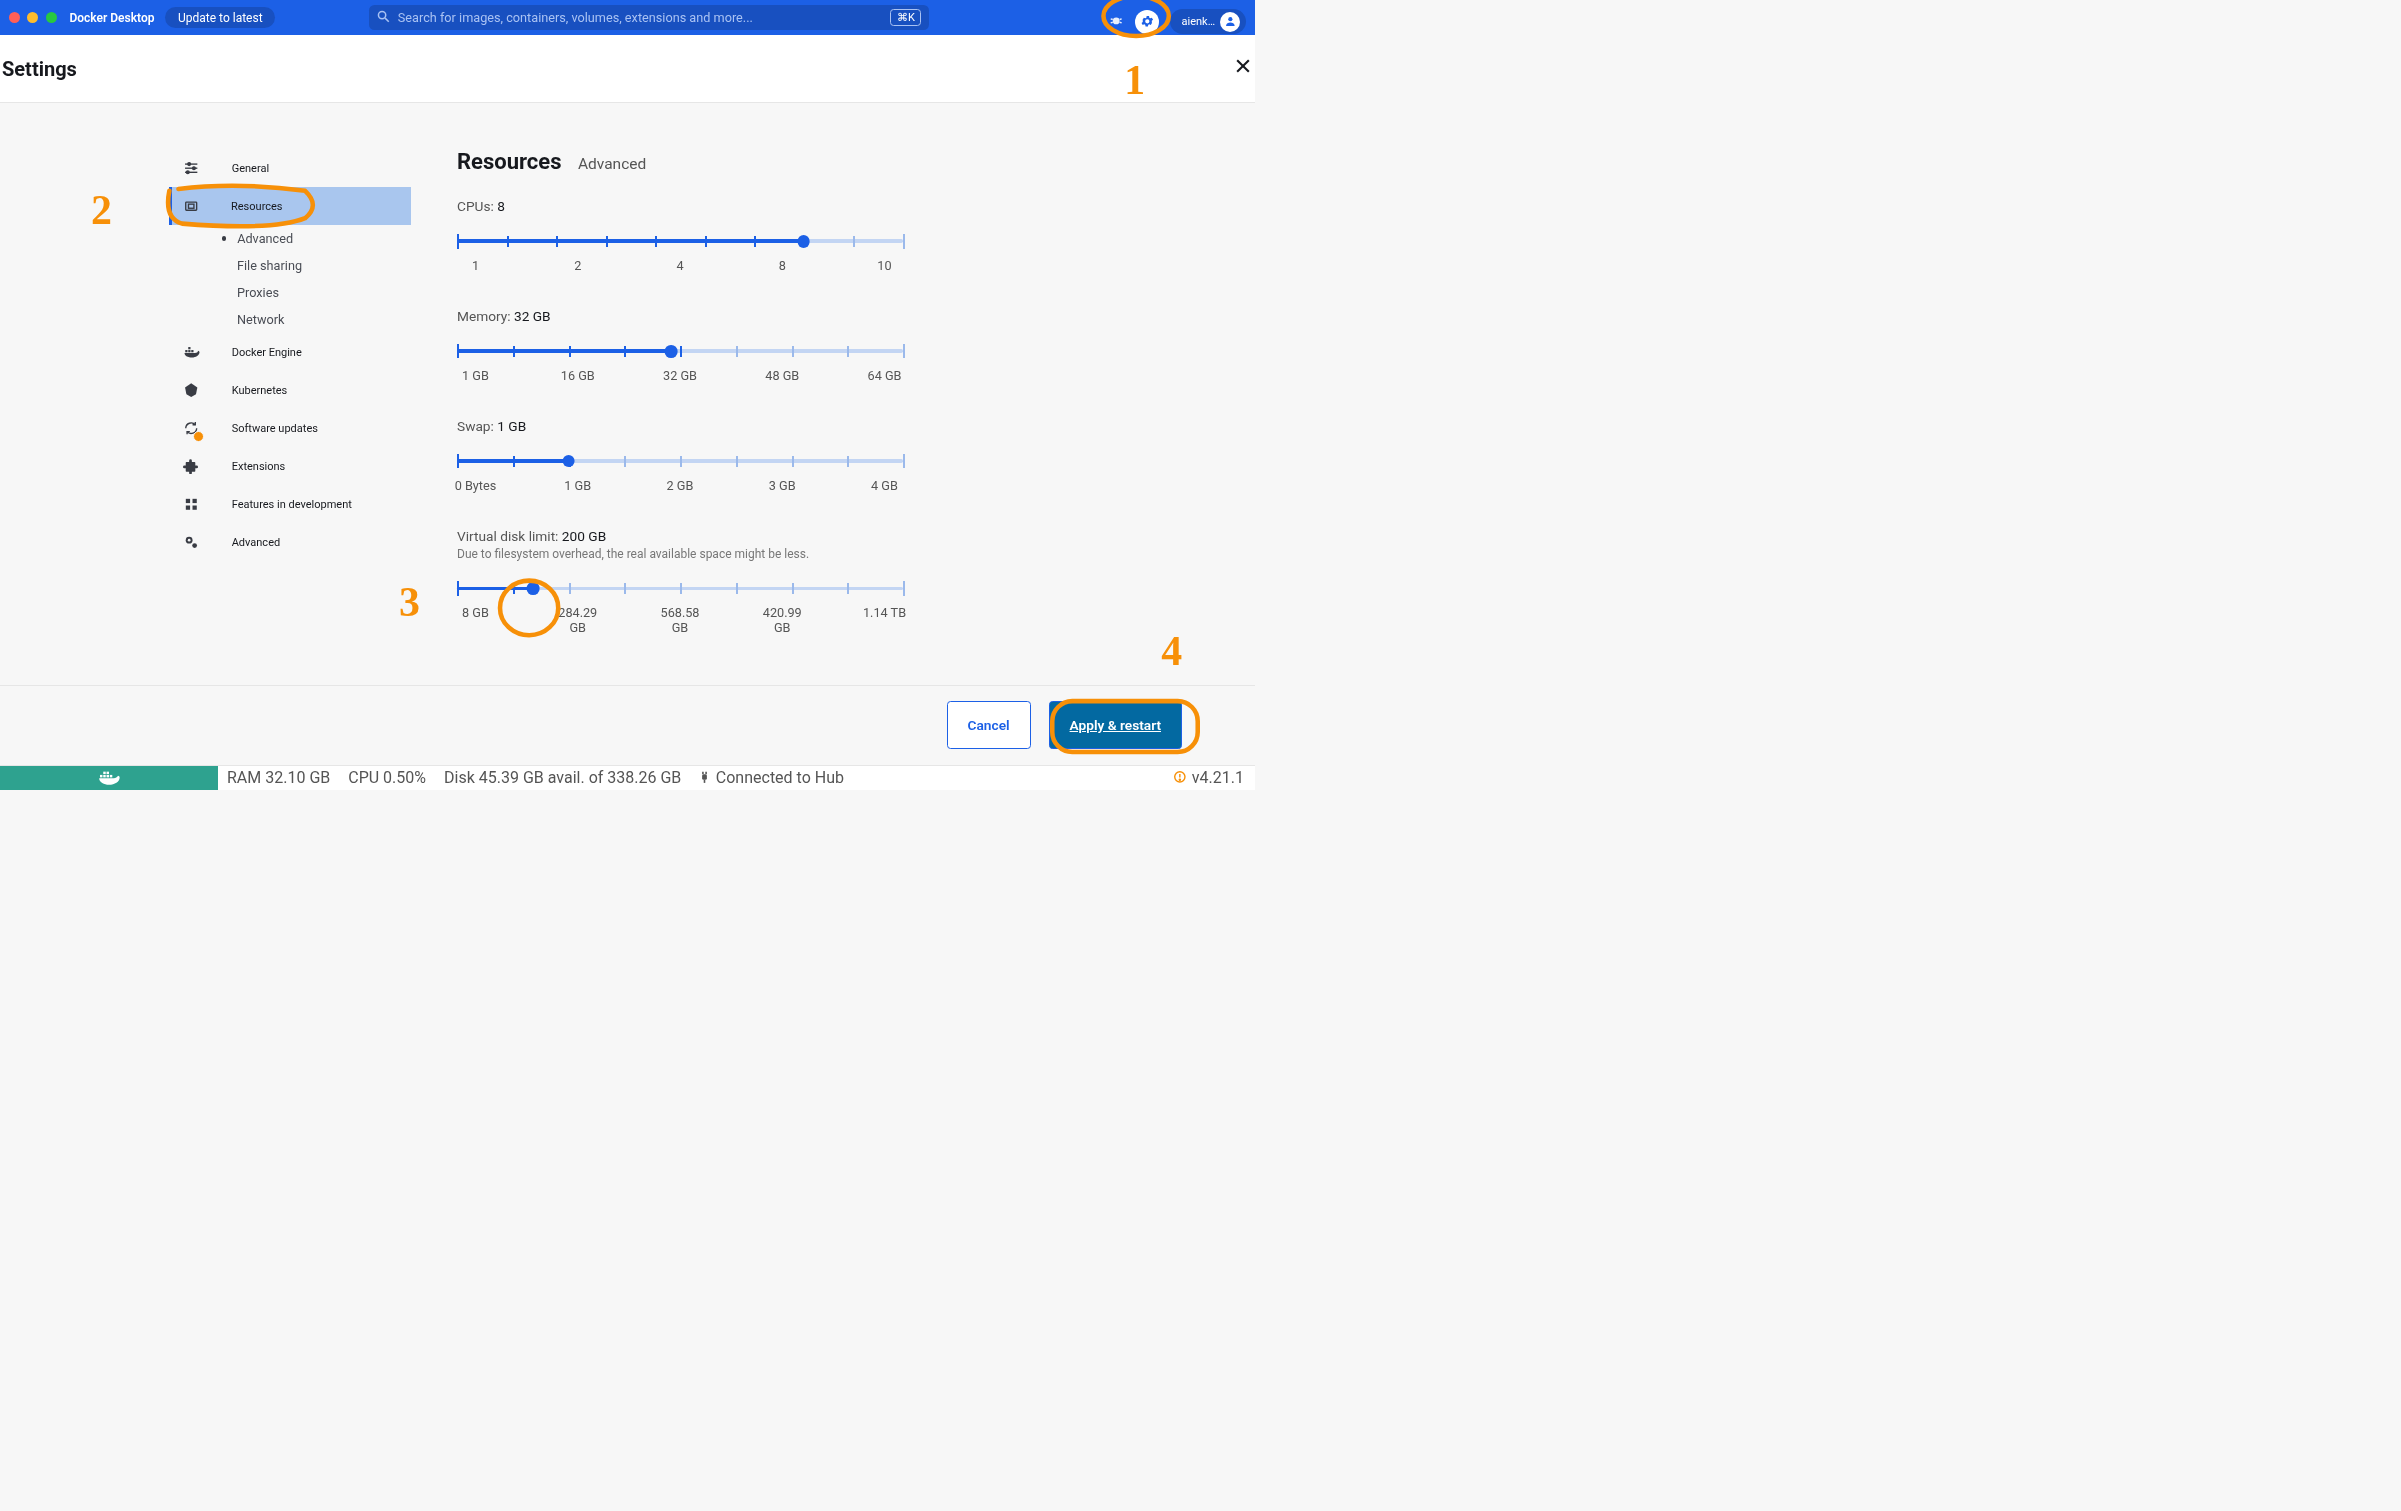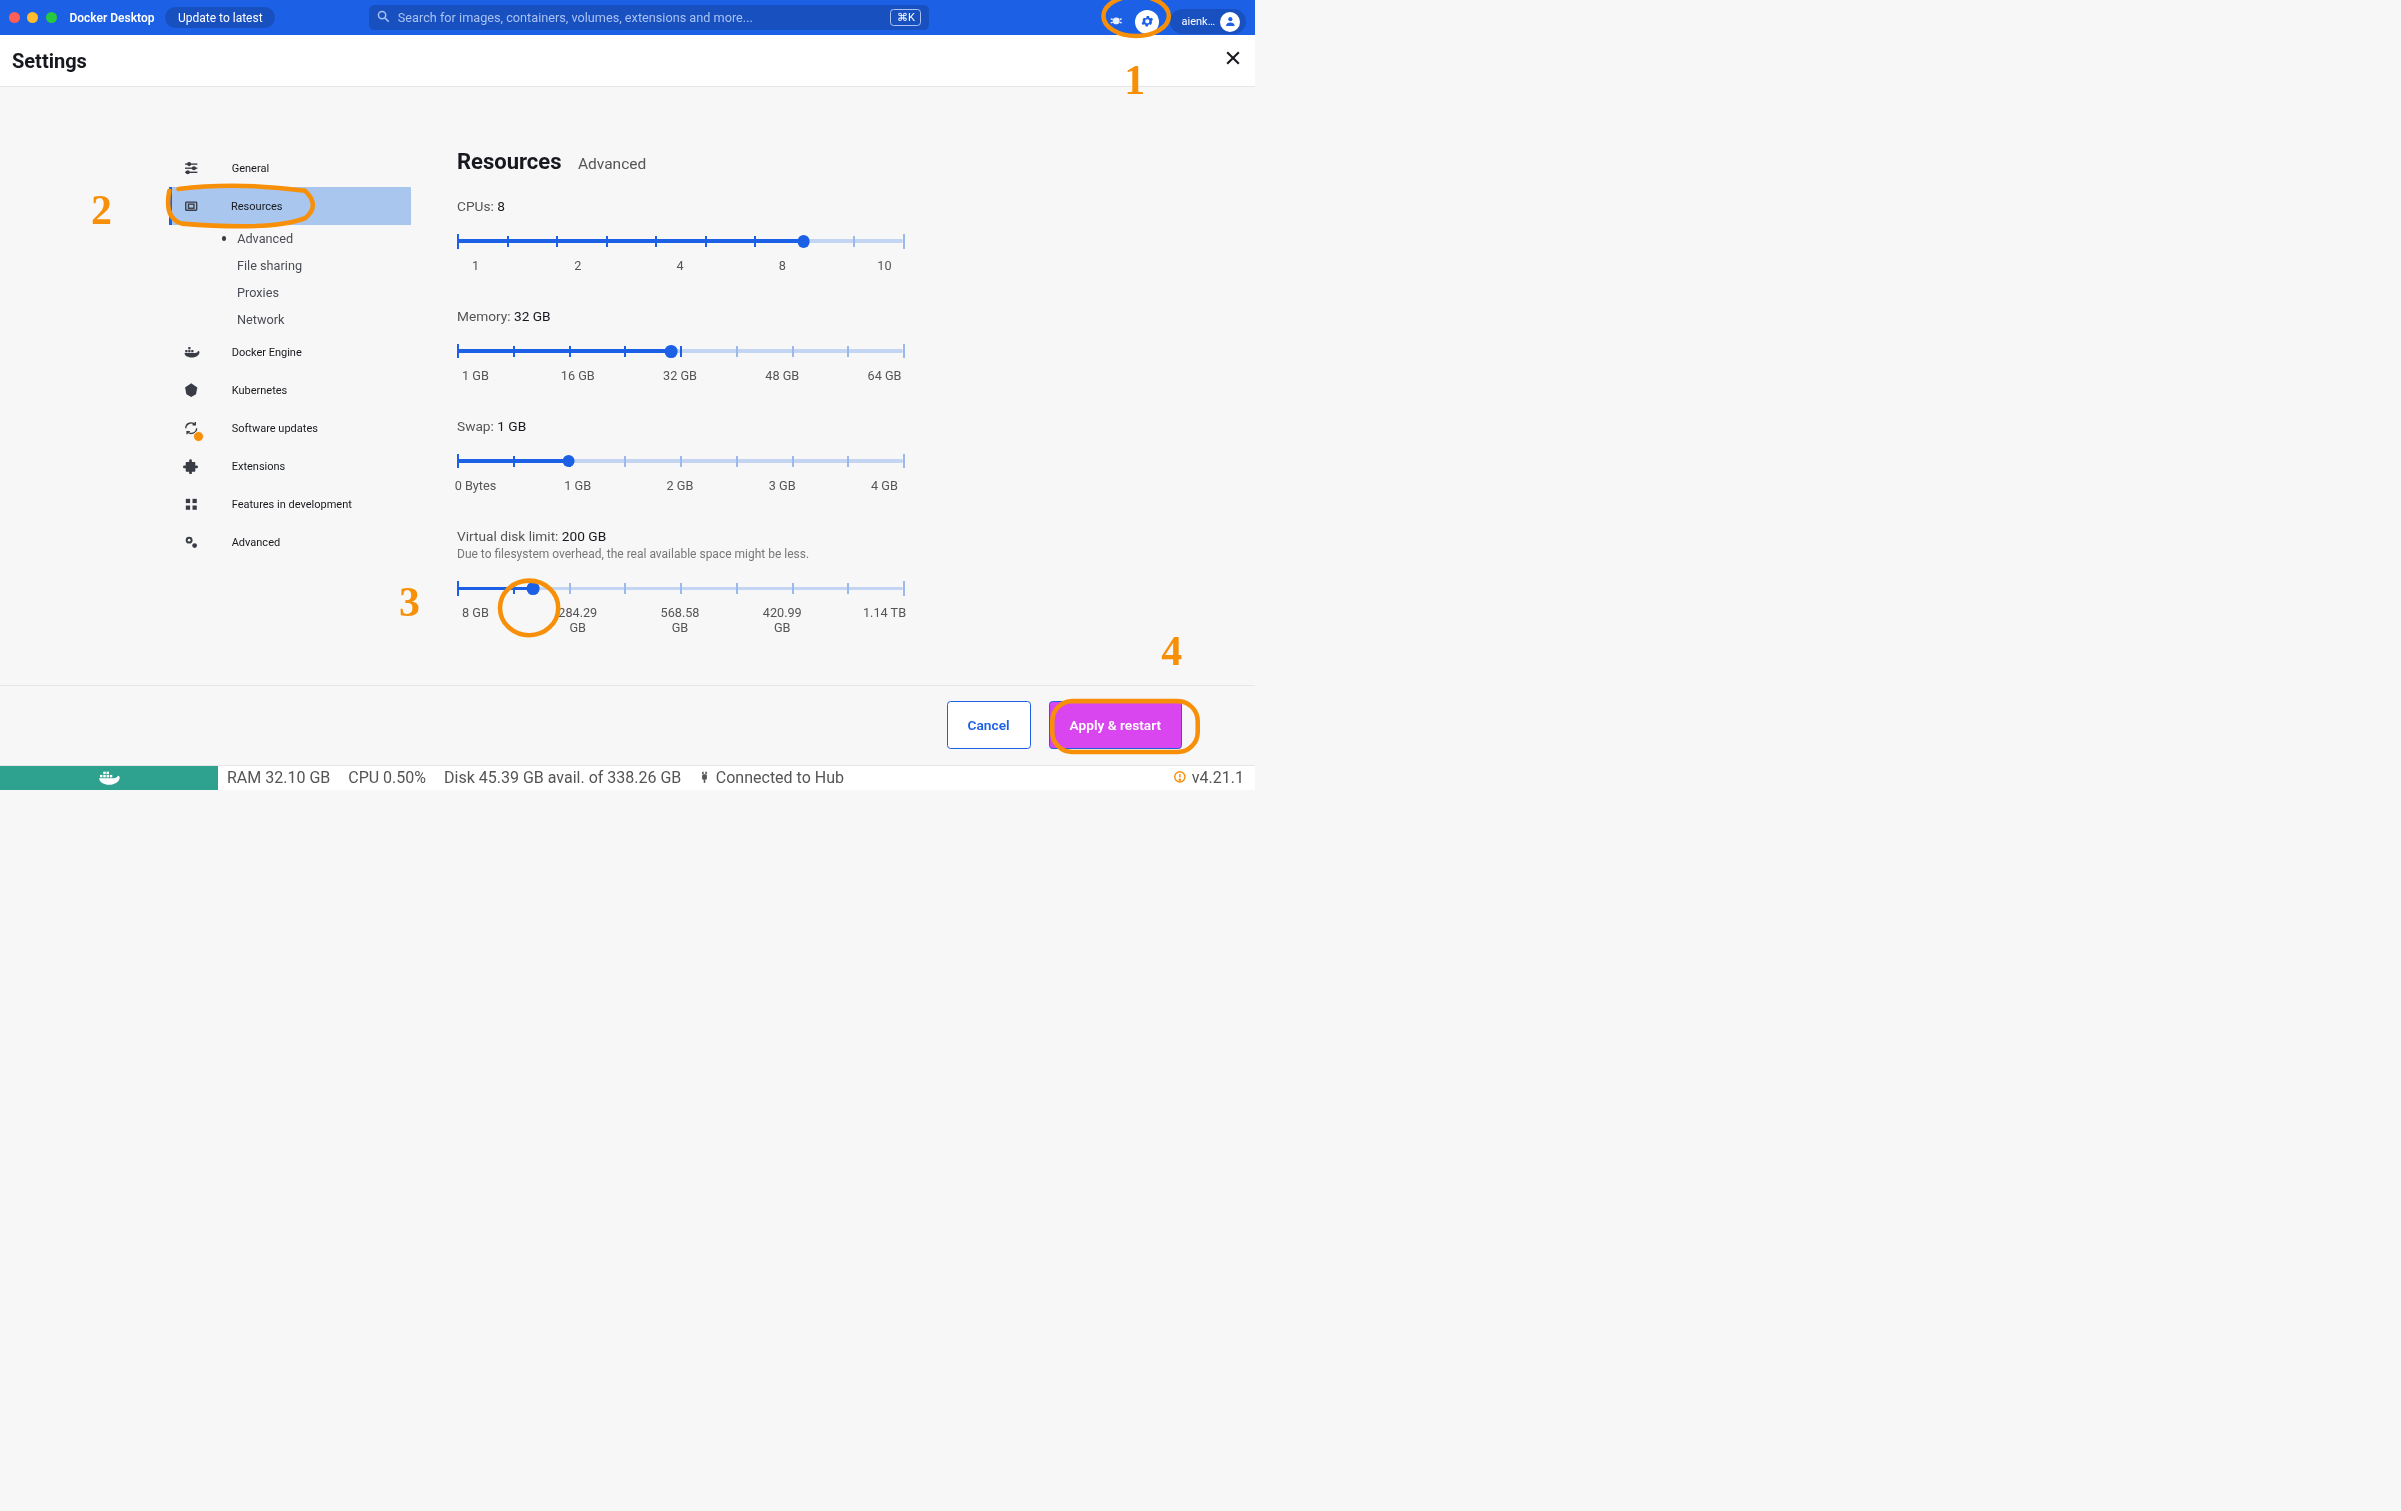--- a/index.html
+++ b/index.html
@@ -62,26 +62,26 @@
 .topright { display: flex; align-items: center; gap: 11px; margin-left: auto; margin-top: 8px; }
 .gear-circle {
   width: 24px; height: 24px; background: #fff; border-radius: 50%;
   display: flex; align-items: center; justify-content: center; color: #1c60e6;
 }
 .userchip { background: #1850c0; border-radius: 14.6px; padding: 2.7px 5.5px 2.7px 11px; display: flex; align-items: center; gap: 5.5px; font-size: 11px; }
 .avatar-circle { width: 20px; height: 20px; border-radius: 50%; background: #fff; display: flex; align-items: center; justify-content: center; color: #1c60e6; }
 
 
 .settings-header {
-  height: 52px;
+  height: 68px;
   background: #fff;
   border-bottom: 0.9px solid #e6e6e6;
   display: flex;
   align-items: center;
-  padding: 0 12px;
+  padding: 0 2px;
 }
 .settings-header h1 { font-size: 20px; font-weight: 700; flex: 1; }
 .close-x { font-size: 22px; cursor: pointer; color: #17191e; }
 
 
 .main {
   position: absolute;
   top: 103px;
   left: 0; right: 0;
   bottom: 106px;
@@ -170,21 +170,21 @@
   height: 48px;
   padding: 0 20px;
   border-radius: 3.6px;
   font-size: 13.7px;
   font-weight: 600;
   cursor: pointer;
   border: 1.4px solid #1c60e6;
   display: flex; align-items: center;
 }
 .btn.outline { background: #fff; color: #1c60e6; }
-.btn.primary { background: #d946ef; color: #fff; }
+.btn.primary { background: #0369a1; color: #fff; text-decoration: underline; }
 
 
 .statusbar {
   position: absolute;
   bottom: 0; left: 0; right: 0;
   height: 25.5px;
   background: #fff;
   border-top: 0.9px solid #e6e6e6;
   display: flex;
   align-items: center;

